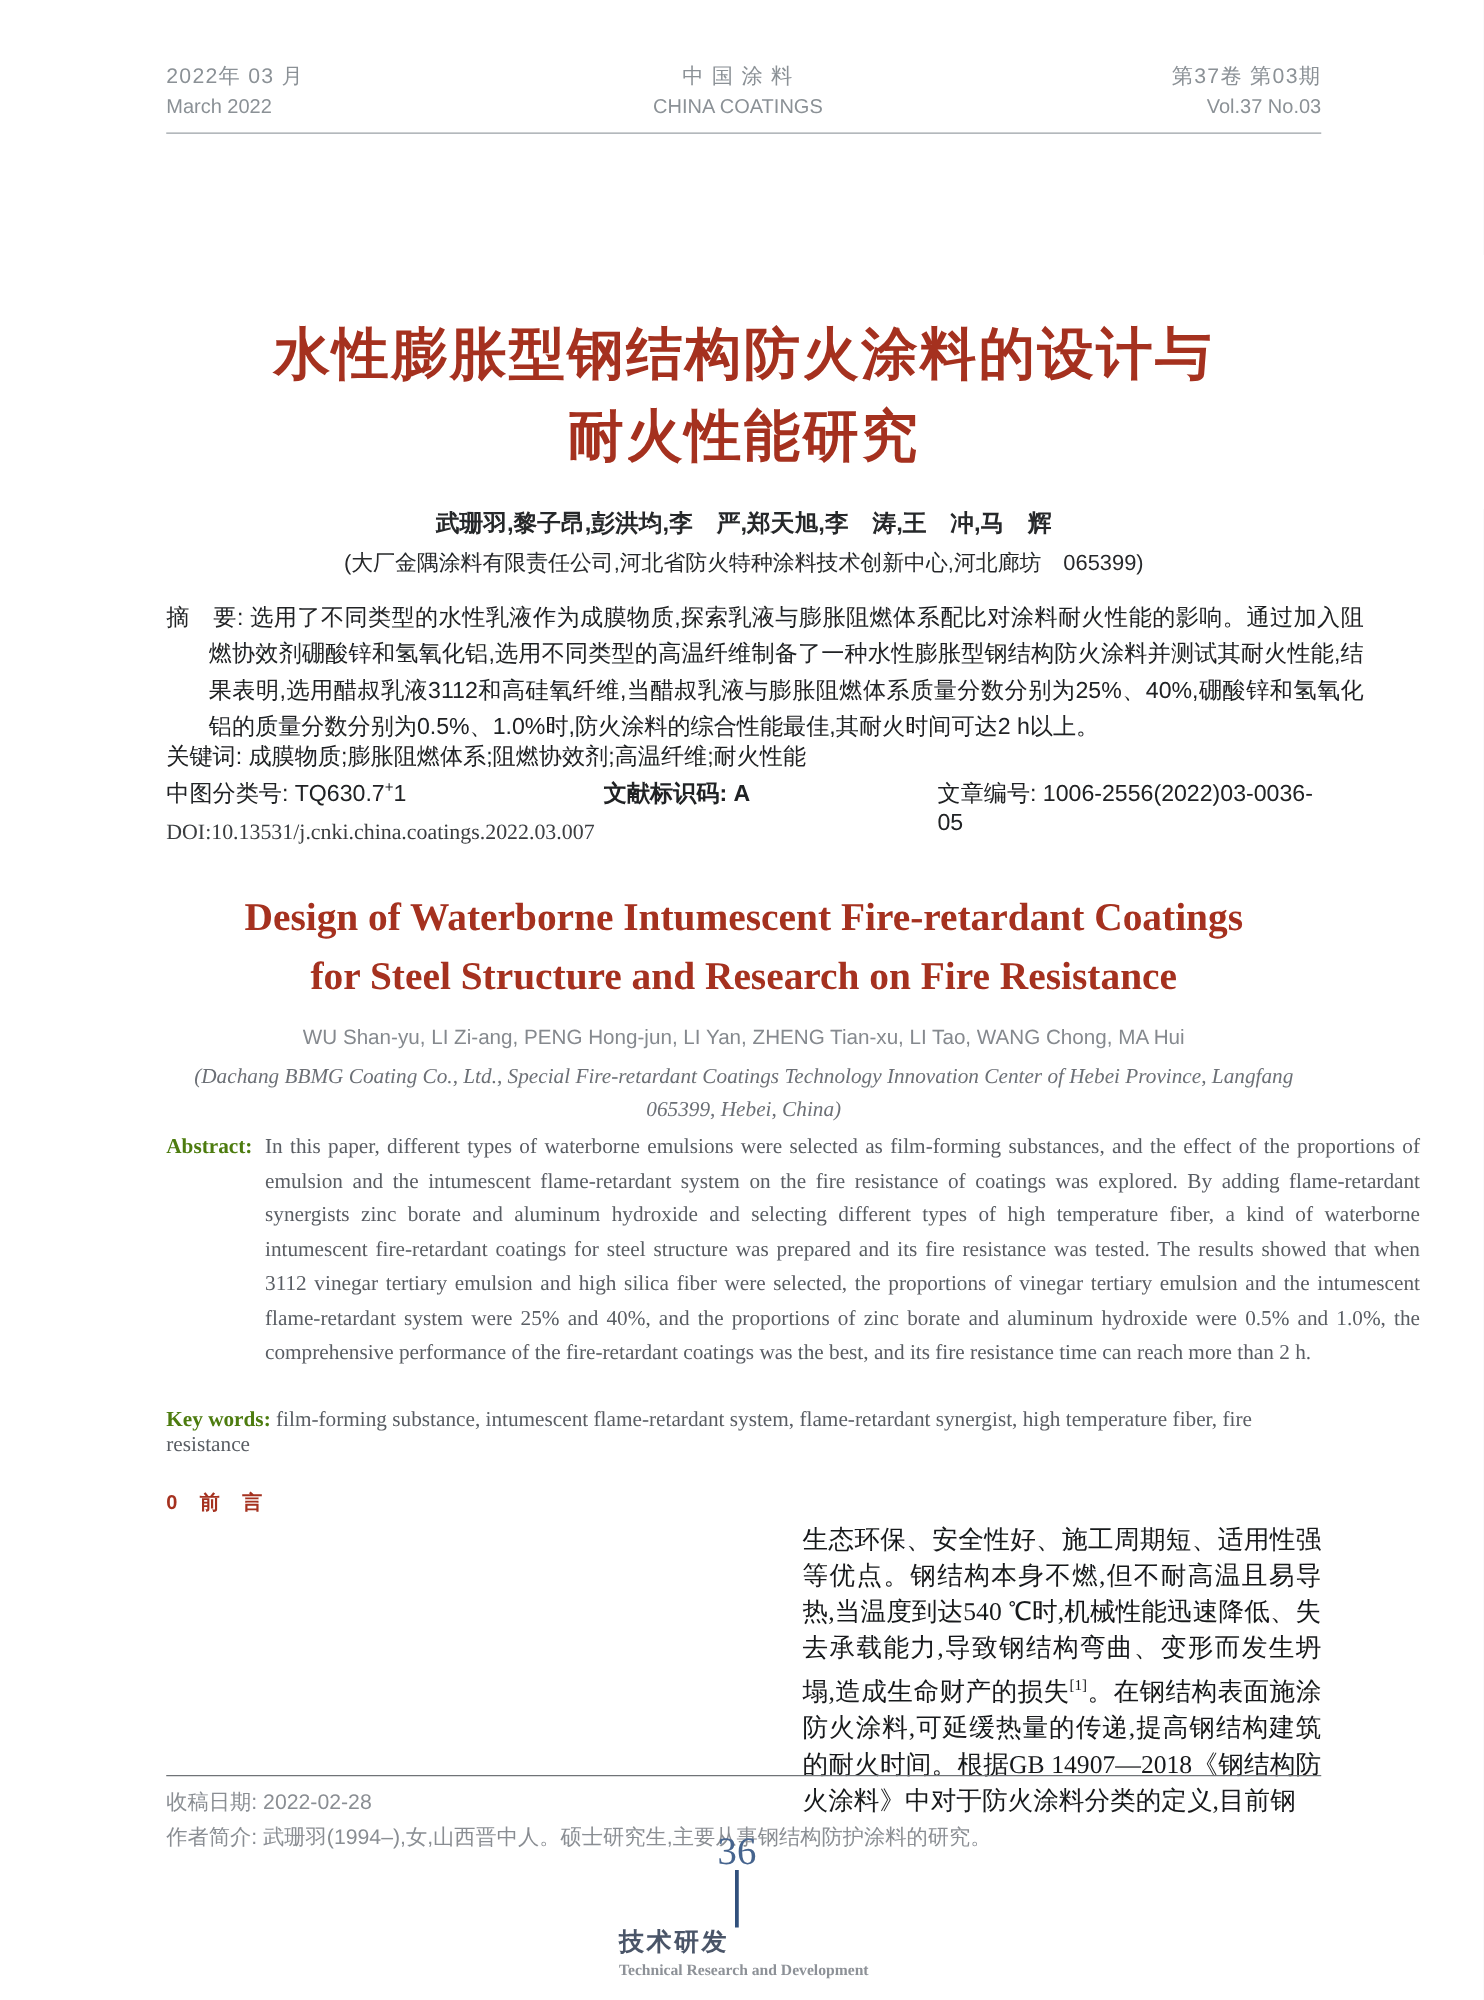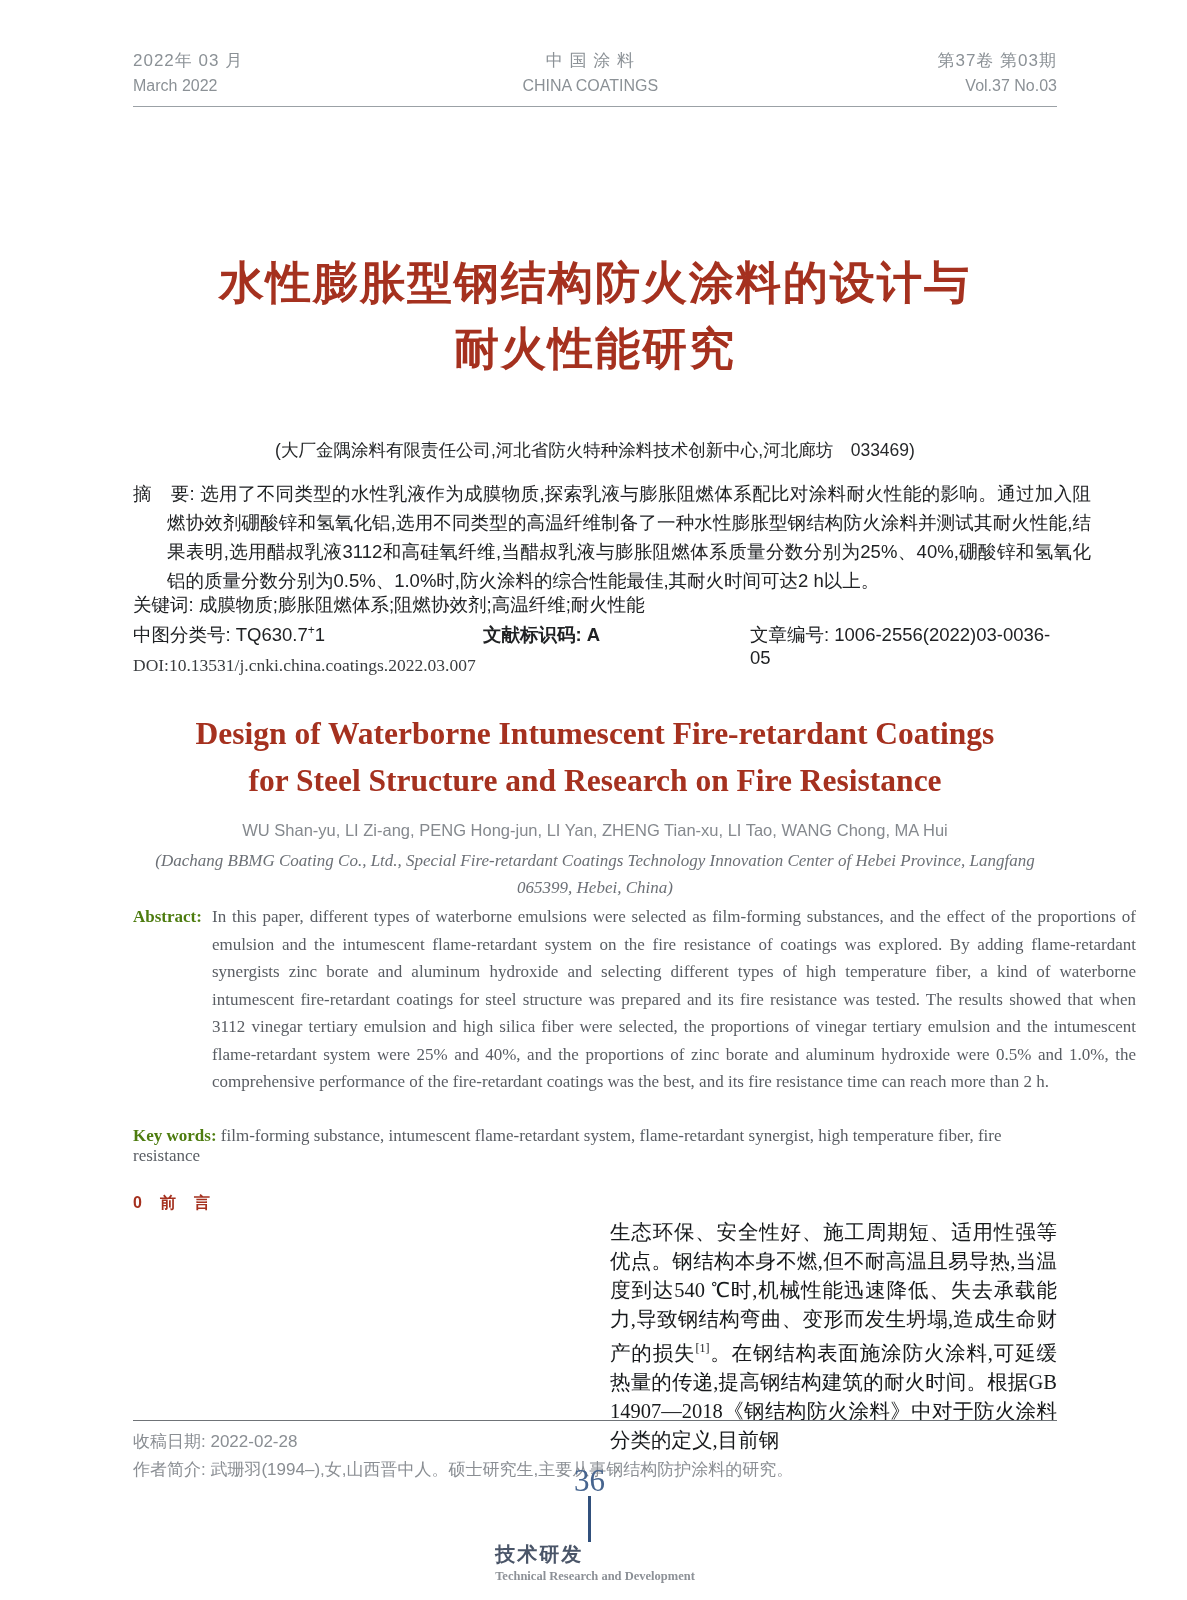--- a/index.html
+++ b/index.html
@@ -71,21 +71,21 @@
   .col-right { width:447px; }
   .section-heading {
     color:#a5311f; font-weight:700; font-size:16px; line-height:30px;
     margin-bottom:12px; letter-spacing:1px;
   }
   .body-par {
     font-family:"Liberation Serif", serif; font-size:20.5px; line-height:29px;
     text-align:justify; color:#17191b;
   }
   .col-left .body-par { text-indent:2em; }
-  .col-right .body-par { margin-top:30px; }
+  .col-right .body-par { margin-top:30px;margin-left:32px; }
   .body-par sup { font-size:12px; }
 
   
   .footnotes {
     top:1420px; border-top:1px solid #6f7377; padding-top:7px;
     font-size:17px; line-height:28px; color:#8a8e93; font-weight:500;
   }
 
   
   .pfooter { top:1465px; display:flex; align-items:center;flex-direction:column; }
@@ -118,21 +118,22 @@
       <div class="zh">第37卷 第03期</div>
       <div class="en">Vol.37  No.03</div>
     </div>
   </div>
 
   <div class="abs title-zh">
     <div>水性膨胀型钢结构防火涂料的设计与</div>
     <div>耐火性能研究</div>
   </div>
 
-  <div class="abs affiliation-zh">(大厂金隅涂料有限责任公司,河北省防火特种涂料技术创新中心,河北廊坊　033469)</div>
+  <div class="abs authors-zh">武珊羽,黎子昂,彭洪均,李　严,郑天旭,李　涛,王　冲,马　辉</div>
+  <div class="abs affiliation-zh">(大厂金隅涂料有限责任公司,河北省防火特种涂料技术创新中心,河北廊坊　065399)</div>
 
   <div class="abs abstract-zh"><span>摘　要: </span><span>选用了不同类型的水性乳液作为成膜物质,探索乳液与膨胀阻燃体系配比对涂料耐火性能的影响。通过加入阻燃协效剂硼酸锌和氢氧化铝,选用不同类型的高温纤维制备了一种水性膨胀型钢结构防火涂料并测试其耐火性能,结果表明,选用醋叔乳液3112和高硅氧纤维,当醋叔乳液与膨胀阻燃体系质量分数分别为25%、40%,硼酸锌和氢氧化铝的质量分数分别为0.5%、1.0%时,防火涂料的综合性能最佳,其耐火时间可达2 h以上。</span></div>
 
   <div class="abs keywords-zh"><span>关键词: </span><span>成膜物质;膨胀阻燃体系;阻燃协效剂;高温纤维;耐火性能</span></div>
 
   <div class="abs classification">
     <span class="c1"><span>中图分类号: </span><span>TQ630.7</span><sup>+</sup><span>1</span></span>
     <span class="c2">文献标识码: A</span>
     <span class="c3">文章编号: 1006-2556(2022)03-0036-05</span>
   </div>

